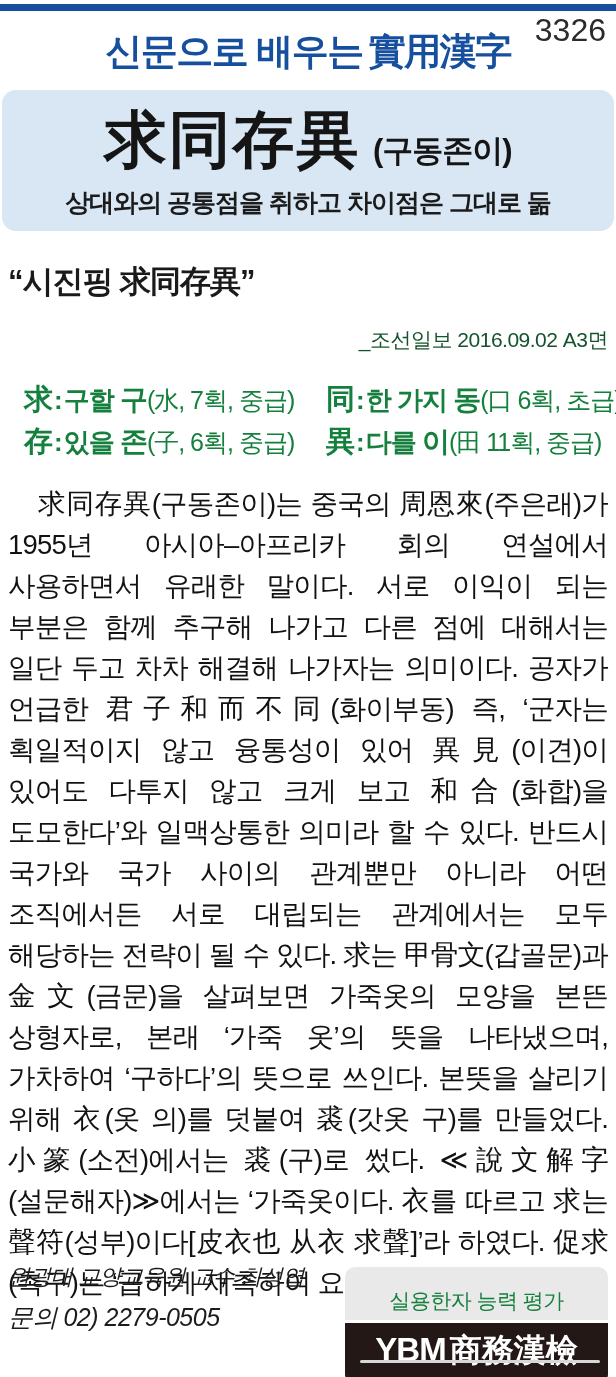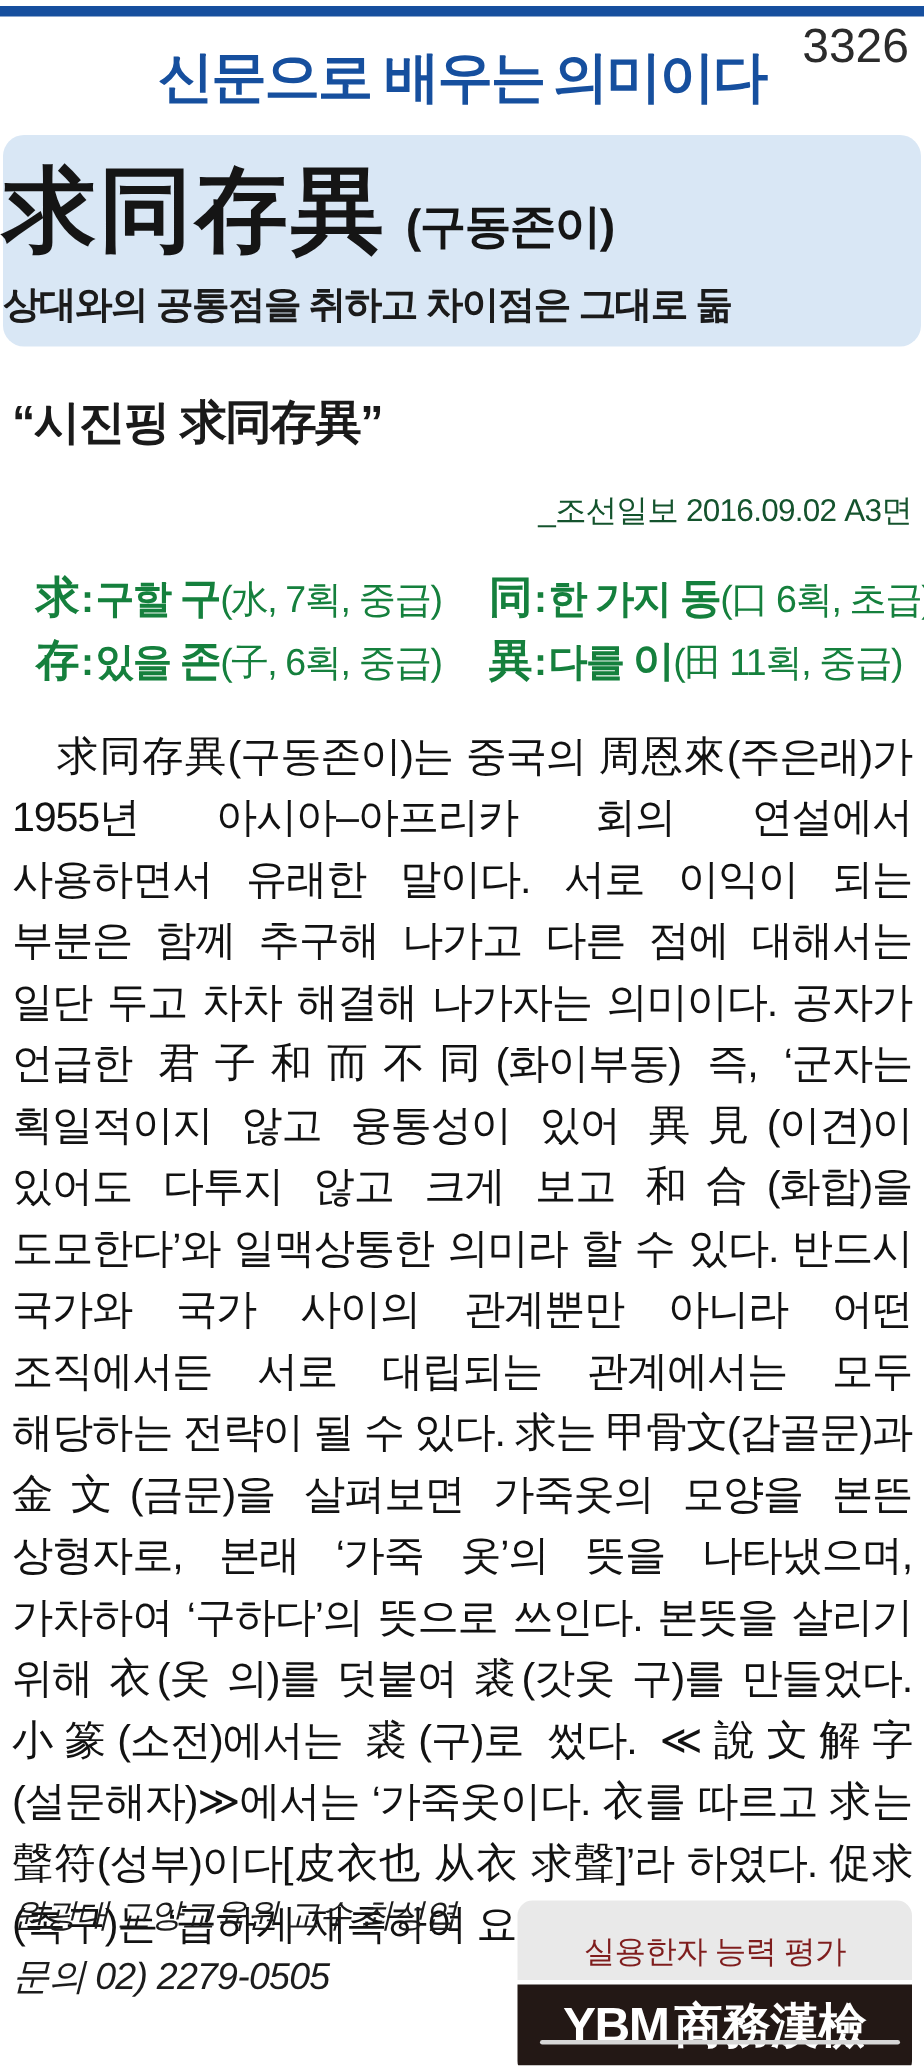--- a/index.html
+++ b/index.html
@@ -13,21 +13,21 @@
   .header { position:absolute; top:27px; left:0; width:616px; text-align:center; }
   .header .title {
     font-size:37px; font-weight:800; color:#164f9e; letter-spacing:-1.5px;
     display:inline-block;
   }
   .header .title .hanja { font-family:"Liberation Serif","DejaVu Serif",serif; font-weight:700; margin-left:6px; }
   .issue-number { position:absolute; top:12px; right:10px; font-size:32px; color:#2b2b2b; letter-spacing:0; font-weight:400; }
 
   .head-box {
     position:absolute; top:90px; left:2px; width:612px; height:141px;
-    background:#d9e7f5; border-radius:14px; 
+    background:#d9e7f5; border-radius:14px; text-align:center;
   }
   .headword-line { margin-top:8px; white-space:nowrap; }
   .headword-hanja {
     font-family:"Liberation Serif","DejaVu Serif",serif;
     font-size:62px; font-weight:700; color:#151515; letter-spacing:2px;
   }
   .headword-reading { font-size:31px; font-weight:800; color:#151515; letter-spacing:-1px; margin-left:8px; }
   .head-meaning { margin-top:4px; font-size:25px; font-weight:600; color:#1b1b1b; letter-spacing:-1px; }
 
   .quote { position:absolute; top:261px; left:8px; font-size:31px; font-weight:600; color:#1a1a1a; letter-spacing:-1px; }
@@ -53,41 +53,41 @@
   }
 
   .footer-left { position:absolute; left:8px; top:1262px; color:#1c1c1c;font-style:italic; }
   .footer-author { font-size:22px; letter-spacing:-0.5px; }
   .footer-contact { font-size:25px; margin-top:9px; letter-spacing:-0.5px; }
   .footer-site { font-size:25px; margin-top:3px; letter-spacing:-0.5px; }
 
   .badge { position:absolute; top:1267px; right:8px; width:263px; }
   .badge-top {
     background:#e9e9e9; border-radius:10px 10px 0 0; text-align:center;
-    font-size:21px; color:#7f1d1d; padding:20px 0 5px; letter-spacing:-0.5px;
+    font-size:21px; color:#15803d; padding:20px 0 5px; letter-spacing:-0.5px;
   }
   .badge-gap { height:3px; background:#ffffff; }
   .badge-bottom {
     background:#231815; border-radius:0 0 10px 10px; text-align:center;
     color:#ffffff; padding:6px 0 11px; white-space:nowrap;
   }
   .badge-brand { font-size:33px; font-weight:800; letter-spacing:-1px; }
   .badge-hanja { font-family:"Liberation Serif","DejaVu Serif",serif; font-size:32px; font-weight:700; margin-left:4px; }
   .badge-shadow { position:absolute; top:1360px; right:16px; width:240px; height:3px; background:#d7d7d7; border-radius:2px; }
 </style>
 </head>
 <body>
 
 <div class="page">
 
   <div class="top-bar"></div>
 
   <div class="header">
     <span class="title">
-      <span>신문으로 배우는</span><span class="hanja">의미이다</span>
+      <span>신문으로 배우는</span><span class="hanja">實用漢字</span>
     </span>
   </div>
   <div class="issue-number">3326</div>
 
   <div class="head-box">
     <div class="headword-line">
       <span class="headword-hanja">求同存異</span>
       <span class="headword-reading">(구동존이)</span>
     </div>
     <div class="head-meaning">상대와의 공통점을 취하고 차이점은 그대로 둚</div>

